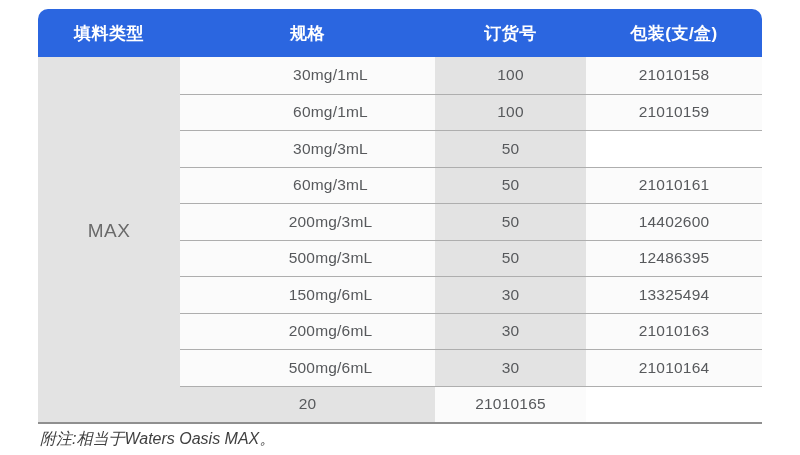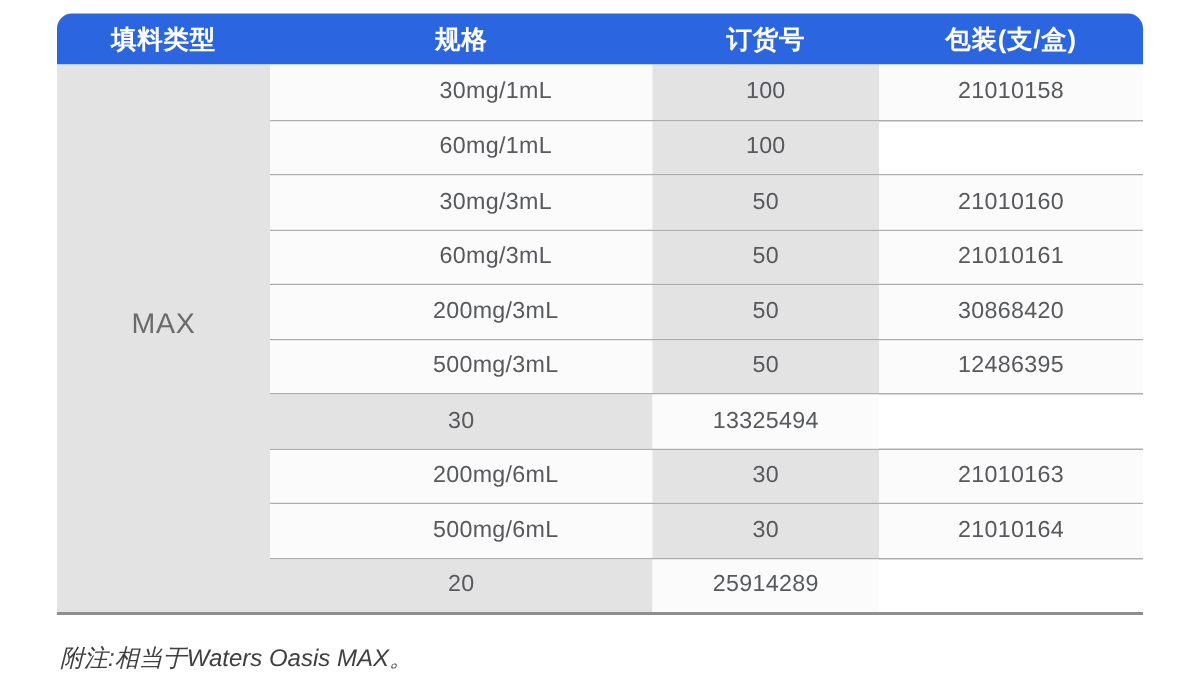--- a/index.html
+++ b/index.html
@@ -23,21 +23,21 @@
   }
   .table-wrap {
     position:absolute;
     left:38px;
     top:9px;
     width:724px;
   }
   .header-row {
     display:grid;
     grid-template-columns:142px 255px 151px 176px;
-    height:34px;
+    height:48px;
     background:var(--header-bg);
     border-radius:10px 10px 0 0;
     text-align:center;
   }
   .header-cell {
     display:flex;
     align-items:center;
     justify-content:center;
     color:var(--header-text);
     font-size:17px;
@@ -103,65 +103,66 @@
     <div class="rows" id="rows-container">
   <div class="row">
     <div class="cell cell-spec">30mg/1mL</div>
     <div class="cell cell-pack">100</div>
     <div class="cell cell-order">21010158</div>
   </div>
 
   <div class="row">
     <div class="cell cell-spec">60mg/1mL</div>
     <div class="cell cell-pack">100</div>
+    <div class="cell cell-order">21010159</div>
   </div>
 
   <div class="row">
     <div class="cell cell-spec">30mg/3mL</div>
     <div class="cell cell-pack">50</div>
-    <div class="cell cell-order">21010160</div>
   </div>
 
   <div class="row">
     <div class="cell cell-spec">60mg/3mL</div>
     <div class="cell cell-pack">50</div>
     <div class="cell cell-order">21010161</div>
   </div>
 
   <div class="row">
     <div class="cell cell-spec">200mg/3mL</div>
     <div class="cell cell-pack">50</div>
-    <div class="cell cell-order">30868420</div>
+    <div class="cell cell-order">14402600</div>
   </div>
 
   <div class="row">
     <div class="cell cell-spec">500mg/3mL</div>
     <div class="cell cell-pack">50</div>
     <div class="cell cell-order">12486395</div>
   </div>
 
   <div class="row">
+    <div class="cell cell-spec">150mg/6mL</div>
     <div class="cell cell-pack">30</div>
     <div class="cell cell-order">13325494</div>
   </div>
 
   <div class="row">
     <div class="cell cell-spec">200mg/6mL</div>
     <div class="cell cell-pack">30</div>
     <div class="cell cell-order">21010163</div>
   </div>
 
   <div class="row">
     <div class="cell cell-spec">500mg/6mL</div>
     <div class="cell cell-pack">30</div>
     <div class="cell cell-order">21010164</div>
   </div>
 
   <div class="row">
     <div class="cell cell-pack">20</div>
-    <div class="cell cell-order">25914289</div>
+    <div class="cell cell-order">21010165</div>
   </div>
 </div>
   </div>
 
 </div>
 
 <div class="footnote">附注:相当于Waters Oasis MAX。</div>
 
 </body></html>

